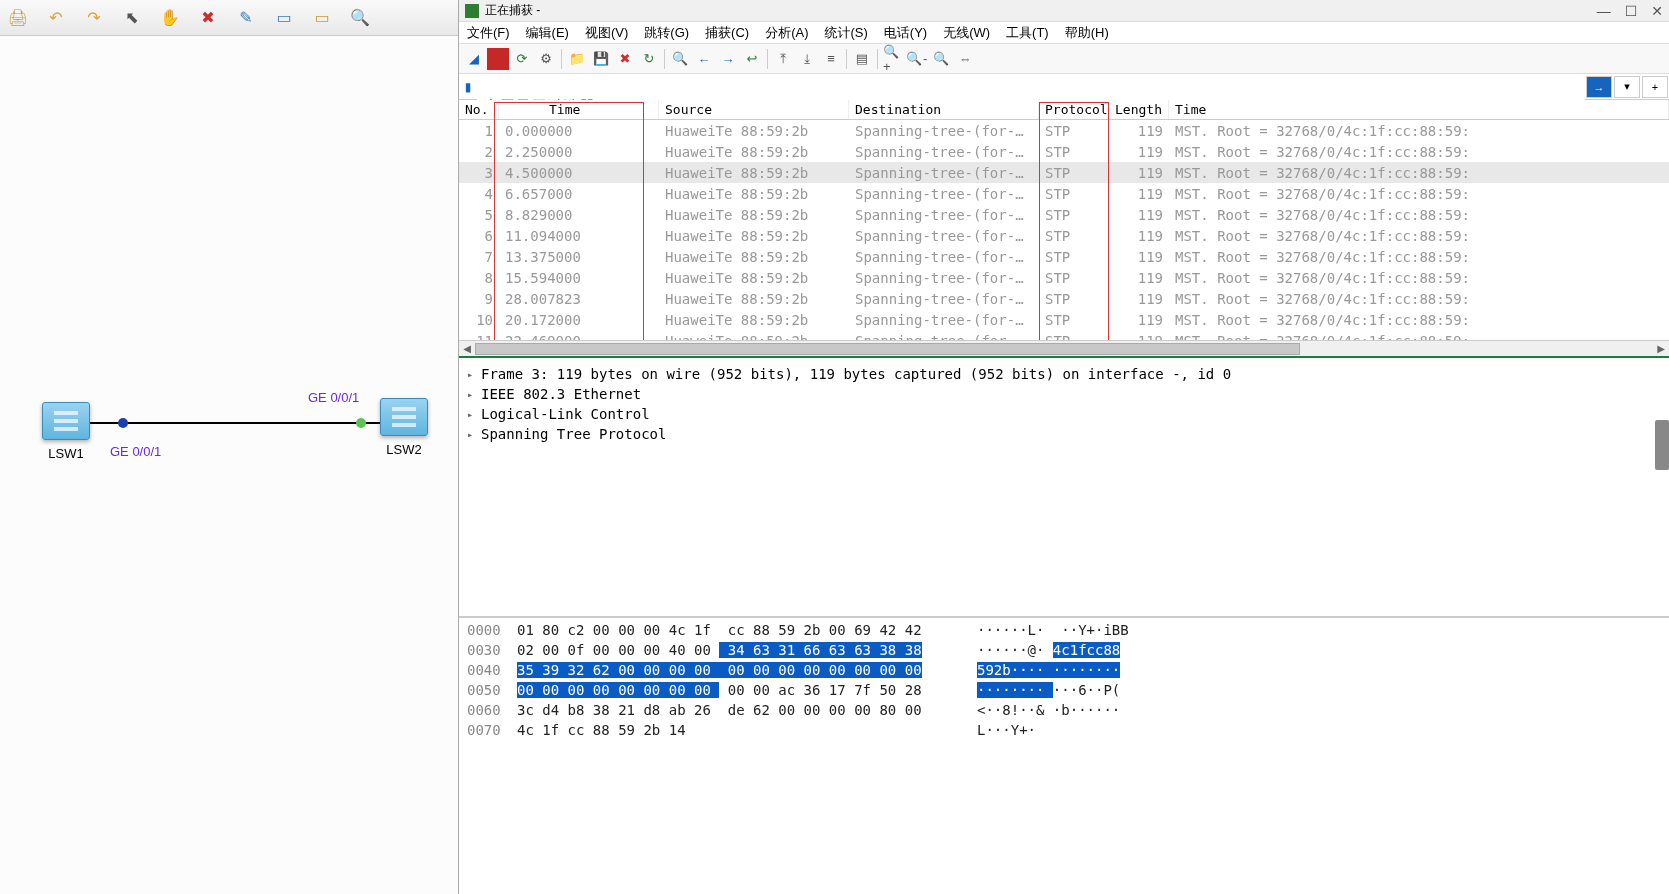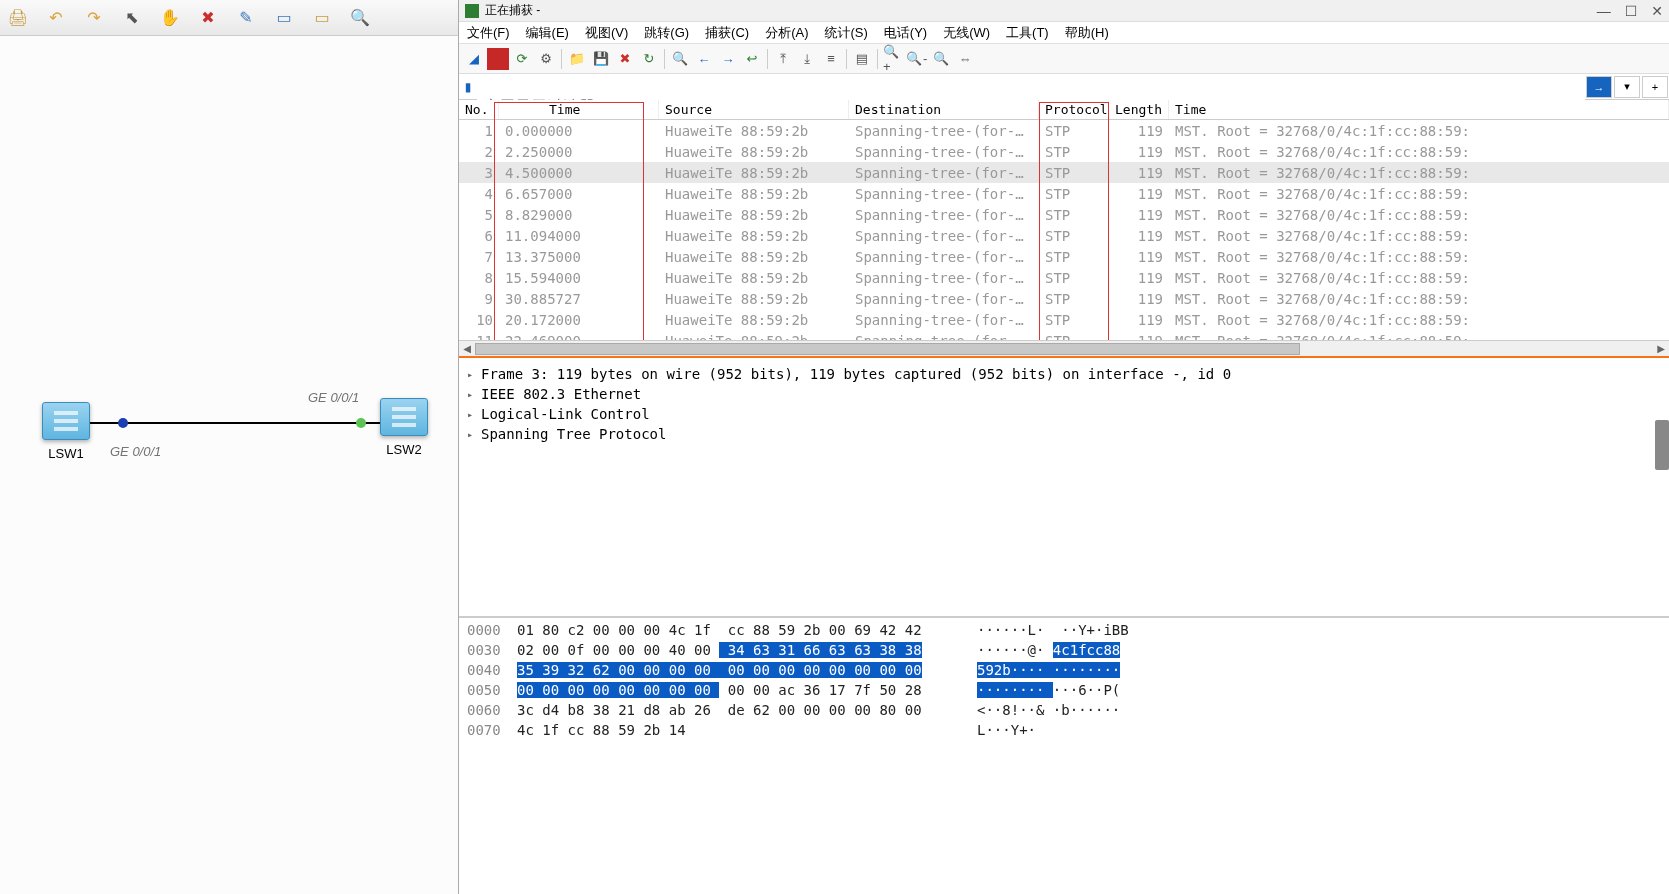--- a/index.html
+++ b/index.html
@@ -6,37 +6,37 @@
 body { font-family: "Microsoft YaHei", Arial, sans-serif; font-size: 12px; background: #fff; overflow: hidden; width: 1669px; height: 894px; position: relative; }
 .left-panel { position: absolute; left: 0; top: 0; width: 458px; height: 894px; background: #fcfcfc; }
 .left-toolbar { height: 36px; background: linear-gradient(#fafafa, #e8e8e8); border-bottom: 1px solid #ccc; display: flex; align-items: center; padding: 0 8px; gap: 18px; }
 .tb-icon { width: 20px; height: 20px; display: flex; align-items: center; justify-content: center; font-size: 16px; }
 .topo-area { position: relative; width: 100%; height: calc(100% - 36px); background: #fcfcfc; }
 .switch-node { position: absolute; text-align: center; }
 .switch-box { width: 48px; height: 38px; background: linear-gradient(#9ad3f0, #5fb5e0); border: 1px solid #3a8cbb; border-radius: 3px; box-shadow: 0 2px 4px rgba(0,0,0,0.3); position: relative; }
 .switch-box::after { content: ""; position: absolute; top: 50%; left: 50%; transform: translate(-50%,-50%); width: 24px; height: 4px; background: #fff; box-shadow: 0 -8px 0 #fff, 0 8px 0 #fff; opacity: 0.7; }
 .switch-label { margin-top: 6px; font-size: 13px; color: #000; }
 .link-line { position: absolute; height: 2px; background: #000; }
-.port-label { position: absolute; font-size: 13px; color: #737373; font-style: italic; }
+.port-label { position: absolute; font-size: 13px; color: #6d28d9; }
 .dot { position: absolute; width: 10px; height: 10px; border-radius: 50%; }
 
 .right-panel { position: absolute; left: 458px; top: 0; right: 0; height: 894px; display: flex; flex-direction: column; border-left: 1px solid #aaa; background: #fff; }
 .titlebar { height: 22px; background: #f0f0f0; display: flex; align-items: center; padding: 0 6px; border-bottom: 1px solid #ddd; }
 .titlebar .ws-icon { width: 14px; height: 14px; background: #2e7d32; margin-right: 6px; }
 .titlebar .title-text { flex: 1; font-size: 12px; }
 .titlebar .win-btns { display: flex; gap: 14px; font-size: 14px; color: #555; }
 .menubar { height: 22px; display: flex; align-items: center; padding: 0 8px; gap: 16px; border-bottom: 1px solid #e0e0e0; font-size: 13px; }
 .menubar span { cursor: default; }
 .ws-toolbar { height: 30px; background: #f8f8f8; border-bottom: 1px solid #ddd; display: flex; align-items: center; padding: 0 4px; gap: 2px; }
 .wtb { width: 22px; height: 22px; border: 1px solid transparent; display: flex; align-items: center; justify-content: center; font-size: 13px; }
 .wtb-sep { width: 1px; height: 20px; background: #ccc; margin: 0 2px; }
 .filter-bar { height: 26px; display: flex; align-items: center; border-bottom: 1px solid #ccc; background: #fff; }
 .filter-input { flex: 1; height: 22px; border: none; background: #fff; padding: 0 6px; font-size: 16px; color: #999; outline: none; margin-top: 40px; }
 .filter-btn { width: 26px; height: 22px; display: flex; align-items: center; justify-content: center; border: 1px solid #ccc; margin: 0 1px; font-size: 11px; }
-.packet-list { position: relative; height: 258px; overflow: hidden; border-bottom: 2px solid #f97316; }
+.packet-list { position: relative; height: 258px; overflow: hidden; border-bottom: 2px solid #15803d; }
 .packet-header { display: flex; height: 20px; background: #fff; border-bottom: 1px solid #ccc; font-family: Consolas, monospace; font-size: 13px; }
 .ph-col { border-right: 1px solid #eee; padding: 2px 6px; overflow: hidden; white-space: nowrap; }
 .packet-rows { font-family: Consolas, monospace; font-size: 14px; color: #999; }
 .packet-row { display: flex; height: 21px; align-items: center; }
 .packet-row.selected { background: #e8e8e8; }
 .pr-cell { padding: 0 6px; overflow: hidden; white-space: nowrap; }
 .redbox { position: absolute; border: 1px solid #d33; pointer-events: none; }
 .hscroll { height: 16px; background: #f0f0f0; border-top: 1px solid #ccc; display: flex; align-items: center; }
 .hscroll .arrow { width: 16px; text-align: center; color: #666; font-size: 10px; }
 .hscroll .thumb { height: 12px; background: #c8c8c8; border: 1px solid #aaa; }
@@ -223,21 +223,21 @@
           <div class="pr-cell" style="width:40px;text-align:right">8</div>
           <div class="pr-cell" style="width:160px">15.594000</div>
           <div class="pr-cell" style="width:190px">HuaweiTe_88:59:2b</div>
           <div class="pr-cell" style="width:190px">Spanning-tree-(for-…</div>
           <div class="pr-cell" style="width:70px">STP</div>
           <div class="pr-cell" style="width:60px;text-align:right">119</div>
           <div class="pr-cell" style="flex:1">MST. Root = 32768/0/4c:1f:cc:88:59:</div>
         </div>
         <div class="packet-row">
           <div class="pr-cell" style="width:40px;text-align:right">9</div>
-          <div class="pr-cell" style="width:160px">30.885727</div>
+          <div class="pr-cell" style="width:160px">28.007823</div>
           <div class="pr-cell" style="width:190px">HuaweiTe_88:59:2b</div>
           <div class="pr-cell" style="width:190px">Spanning-tree-(for-…</div>
           <div class="pr-cell" style="width:70px">STP</div>
           <div class="pr-cell" style="width:60px;text-align:right">119</div>
           <div class="pr-cell" style="flex:1">MST. Root = 32768/0/4c:1f:cc:88:59:</div>
         </div>
         <div class="packet-row">
           <div class="pr-cell" style="width:40px;text-align:right">10</div>
           <div class="pr-cell" style="width:160px">20.172000</div>
           <div class="pr-cell" style="width:190px">HuaweiTe_88:59:2b</div>

